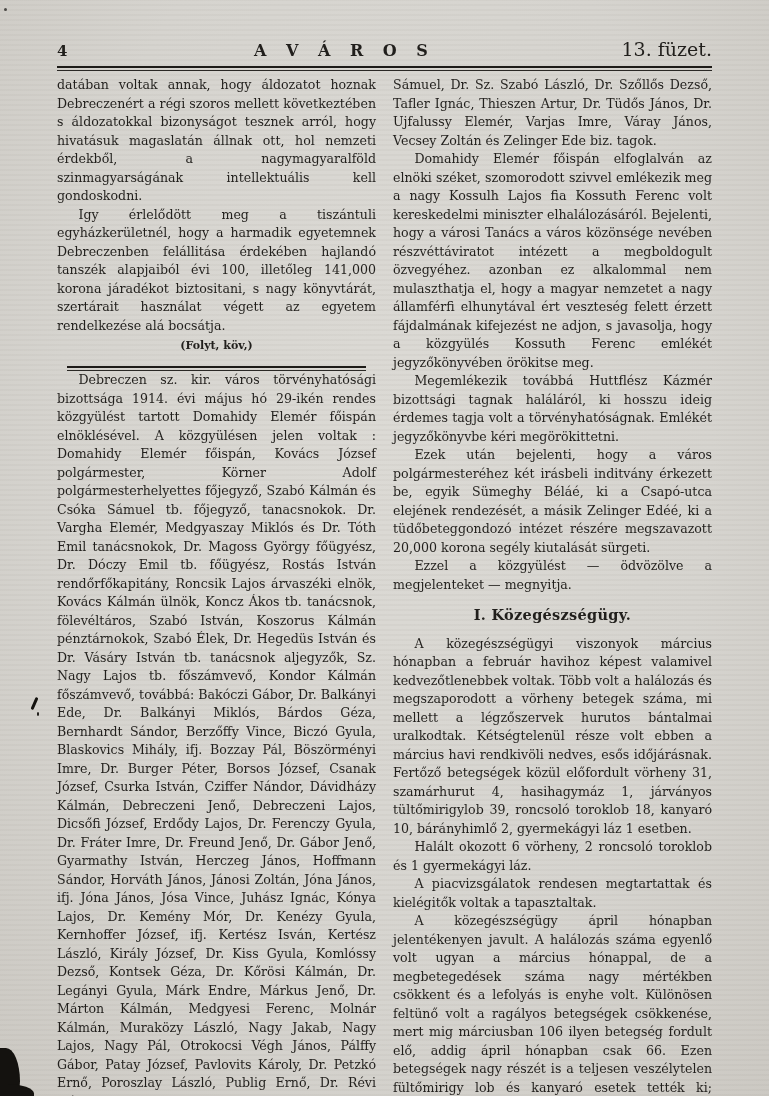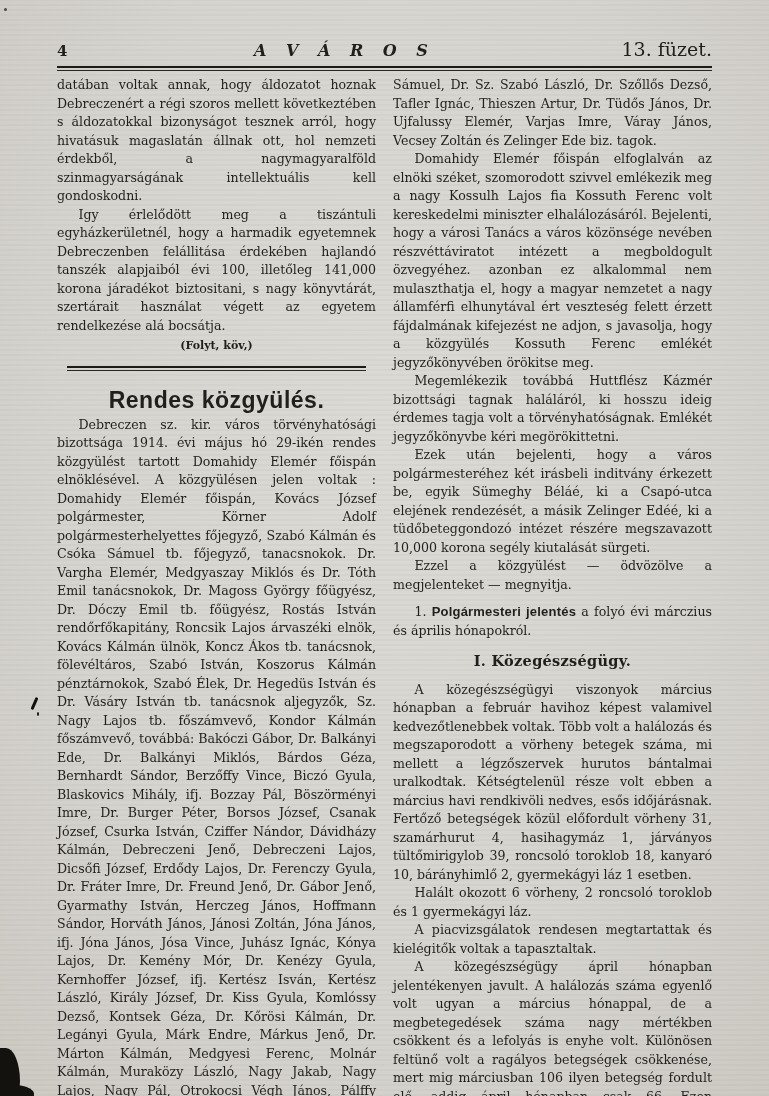--- a/index.html
+++ b/index.html
@@ -13,21 +13,21 @@
     overflow:hidden;
     font-family:"DejaVu Serif", serif;
     color:#211f1c;
   }
   
   .header{
     position:absolute;top:38px;left:57px;width:655px;
     display:flex;align-items:baseline;justify-content:space-between;
   }
   .page-num{font-size:15px;font-weight:bold;}
-  .journal-title{font-size:16px;font-weight:bold;letter-spacing:7px;font-style:italic;}
+  .journal-title{font-size:16px;font-weight:bold;letter-spacing:7px;}
   .issue{font-size:19px;}
   .header-rule{position:absolute;top:66px;left:57px;width:655px;}
   .rule-heavy{height:2px;background:#1d1b18;}
   .rule-light{height:1px;background:#2a2username2825;background:#2a2825;margin-top:2px;}
   
   .columns{
     position:absolute;top:76px;left:57px;width:655px;
     display:flex;gap:17px;
   }
   .col{width:319px;font-size:12.6px;line-height:18.5px;text-align:justify;}
@@ -74,31 +74,29 @@
   <div class="columns">
 
     <div class="col">
       <p class="noindent">datában voltak annak, hogy áldozatot hoznak Debreczenért a régi szoros mellett következtében s áldozatokkal bizonyságot tesznek arról, hogy hivatásuk magaslatán állnak ott, hol nemzeti érdekből, a nagymagyaralföld szinmagyarságának intellektuális kell gondoskodni.</p>
       <p>Igy érlelődött meg a tiszántuli egyházkerületnél, hogy a harmadik egyetemnek Debreczenben felállitása érdekében hajlandó tanszék alapjaiból évi 100, illetőleg 141,000 korona járadékot biztositani, s nagy könyvtárát, szertárait használat végett az egyetem rendelkezése alá bocsátja.</p>
       <p class="folyt">(Folyt, köv,)</p>
       <div class="section-rule">
         <div class="rule-heavy"></div>
         <div class="rule-light"></div>
       </div>
-      <div class="main-heading">Rendes közgyülés.</div>
       <p>Debreczen sz. kir. város törvényhatósági bizottsága 1914. évi május hó 29-ikén rendes közgyülést tartott Domahidy Elemér főispán elnöklésével. A közgyülésen jelen voltak : Domahidy Elemér főispán, Kovács József polgármester, Körner Adolf polgármesterhelyettes főjegyző, Szabó Kálmán és Csóka Sámuel tb. főjegyző, tanacsnokok. Dr. Vargha Elemér, Medgyaszay Miklós és Dr. Tóth Emil tanácsnokok, Dr. Magoss György főügyész, Dr. Dóczy Emil tb. főügyész, Rostás István rendőrfőkapitány, Roncsik Lajos árvaszéki elnök, Kovács Kálmán ülnök, Koncz Ákos tb. tanácsnok, fölevéltáros, Szabó István, Koszorus Kálmán pénztárnokok, Szabó Élek, Dr. Hegedüs István és Dr. Vásáry István tb. tanácsnok aljegyzők, Sz. Nagy Lajos tb. főszámvevő, Kondor Kálmán főszámvevő, továbbá: Bakóczi Gábor, Dr. Balkányi Ede, Dr. Balkányi Miklós, Bárdos Géza, Bernhardt Sándor, Berzőffy Vince, Biczó Gyula, Blaskovics Mihály, ifj. Bozzay Pál, Böszörményi Imre, Dr. Burger Péter, Borsos József, Csanak József, Csurka István, Cziffer Nándor, Dávidházy Kálmán, Debreczeni Jenő, Debreczeni Lajos, Dicsőfi József, Erdődy Lajos, Dr. Ferenczy Gyula, Dr. Fráter Imre, Dr. Freund Jenő, Dr. Gábor Jenő, Gyarmathy István, Herczeg János, Hoffmann Sándor, Horváth János, Jánosi Zoltán, Jóna János, ifj. Jóna János, Jósa Vince, Juhász Ignác, Kónya Lajos, Dr. Kemény Mór, Dr. Kenézy Gyula, Kernhoffer József, ifj. Kertész Isván, Kertész László, Király József, Dr. Kiss Gyula, Komlóssy Dezső, Kontsek Géza, Dr. Kőrösi Kálmán, Dr. Legányi Gyula, Márk Endre, Márkus Jenő, Dr. Márton Kálmán, Medgyesi Ferenc, Molnár Kálmán, Muraközy László, Nagy Jakab, Nagy Lajos, Nagy Pál, Otrokocsi Végh János, Pálffy Gábor, Patay József, Pavlovits Károly, Dr. Petzkó Ernő, Poroszlay László, Publig Ernő, Dr. Révi Nándor, Rickl Antal, Rochlitz Artur, Somossy László, Suhajda Béla, Sümeghy Ferenc, Dr. Szántó</p>
     </div>
 
     <div class="col">
       <p class="noindent">Sámuel, Dr. Sz. Szabó László, Dr. Szőllős Dezső, Tafler Ignác, Thieszen Artur, Dr. Tüdős János, Dr. Ujfalussy Elemér, Varjas Imre, Váray János, Vecsey Zoltán és Zelinger Ede biz. tagok.</p>
       <p>Domahidy Elemér főispán elfoglalván az elnöki széket, szomorodott szivvel emlékezik meg a nagy Kossulh Lajos fia Kossuth Ferenc volt kereskedelmi miniszter elhalálozásáról. Bejelenti, hogy a városi Tanács a város közönsége nevében részvéttáviratot intézett a megboldogult özvegyéhez. azonban ez alkalommal nem mulaszthatja el, hogy a magyar nemzetet a nagy államférfi elhunytával ért veszteség felett érzett fájdalmának kifejezést ne adjon, s javasolja, hogy a közgyülés Kossuth Ferenc emlékét jegyzőkönyvében örökitse meg.</p>
       <p>Megemlékezik továbbá Huttflész Kázmér bizottsági tagnak haláláról, ki hosszu ideig érdemes tagja volt a törvényhatóságnak. Emlékét jegyzőkönyvbe kéri megörökittetni.</p>
-      <p>Ezek után bejelenti, hogy a város polgármesteréhez két irásbeli inditvány érkezett be, egyik Sümeghy Béláé, ki a Csapó-utca elejének rendezését, a másik Zelinger Edéé, ki a tüdőbeteggondozó intézet részére megszavazott 10,000 korona segély kiutalását sürgeti.</p>
+      <p>Ezek után bejelenti, hogy a város polgármesteréhez két irásbeli inditvány érkezett be, egyik Sümeghy Béláé, ki a Csapó-utca elejének rendezését, a másik Zelinger Edéé, ki a tüdőbeteggondozó intézet részére megszavazott 20,000 korona segély kiutalását sürgeti.</p>
       <p>Ezzel a közgyülést — ödvözölve a megjelenteket — megnyitja.</p>
-      <p class="spacer-item"><span>1. </span><span class="inline-bold">Polgármesteri jelentés</span><span> a folyó évi márczius és április hónapokról.</span></p>
       <div class="sub-heading">I. Közegészségügy.</div>
       <p>A közegészségügyi viszonyok március hónapban a február havihoz képest valamivel kedvezőtlenebbek voltak. Több volt a halálozás és megszaporodott a vörheny betegek száma, mi mellett a légzőszervek hurutos bántalmai uralkodtak. Kétségtelenül része volt ebben a március havi rendkivöli nedves, esős időjárásnak. Fertőző betegségek közül előfordult vörheny 31, szamárhurut 4, hasihagymáz 1, járványos tültőmirigylob 39, roncsoló toroklob 18, kanyaró 10, bárányhimlő 2, gyermekágyi láz 1 esetben.</p>
       <p>Halált okozott 6 vörheny, 2 roncsoló toroklob és 1 gyermekágyi láz.</p>
       <p>A piacvizsgálatok rendesen megtartattak és kielégitők voltak a tapasztaltak.</p>
       <p>A közegészségügy ápril hónapban jelentékenyen javult. A halálozás száma egyenlő volt ugyan a március hónappal, de a megbetegedések száma nagy mértékben csökkent és a lefolyás is enyhe volt. Különösen feltünő volt a ragályos betegségek csökkenése, mert mig márciusban 106 ilyen betegség fordult elő, addig ápril hónapban csak 66. Ezen betegségek nagy részét is a teljesen veszélytelen fültőmirigy lob és kanyaró esetek tették ki; halálozás pedig ápril</p>
     </div>
 
   </div>
 
   <div class="artifact mark-slash"></div>

